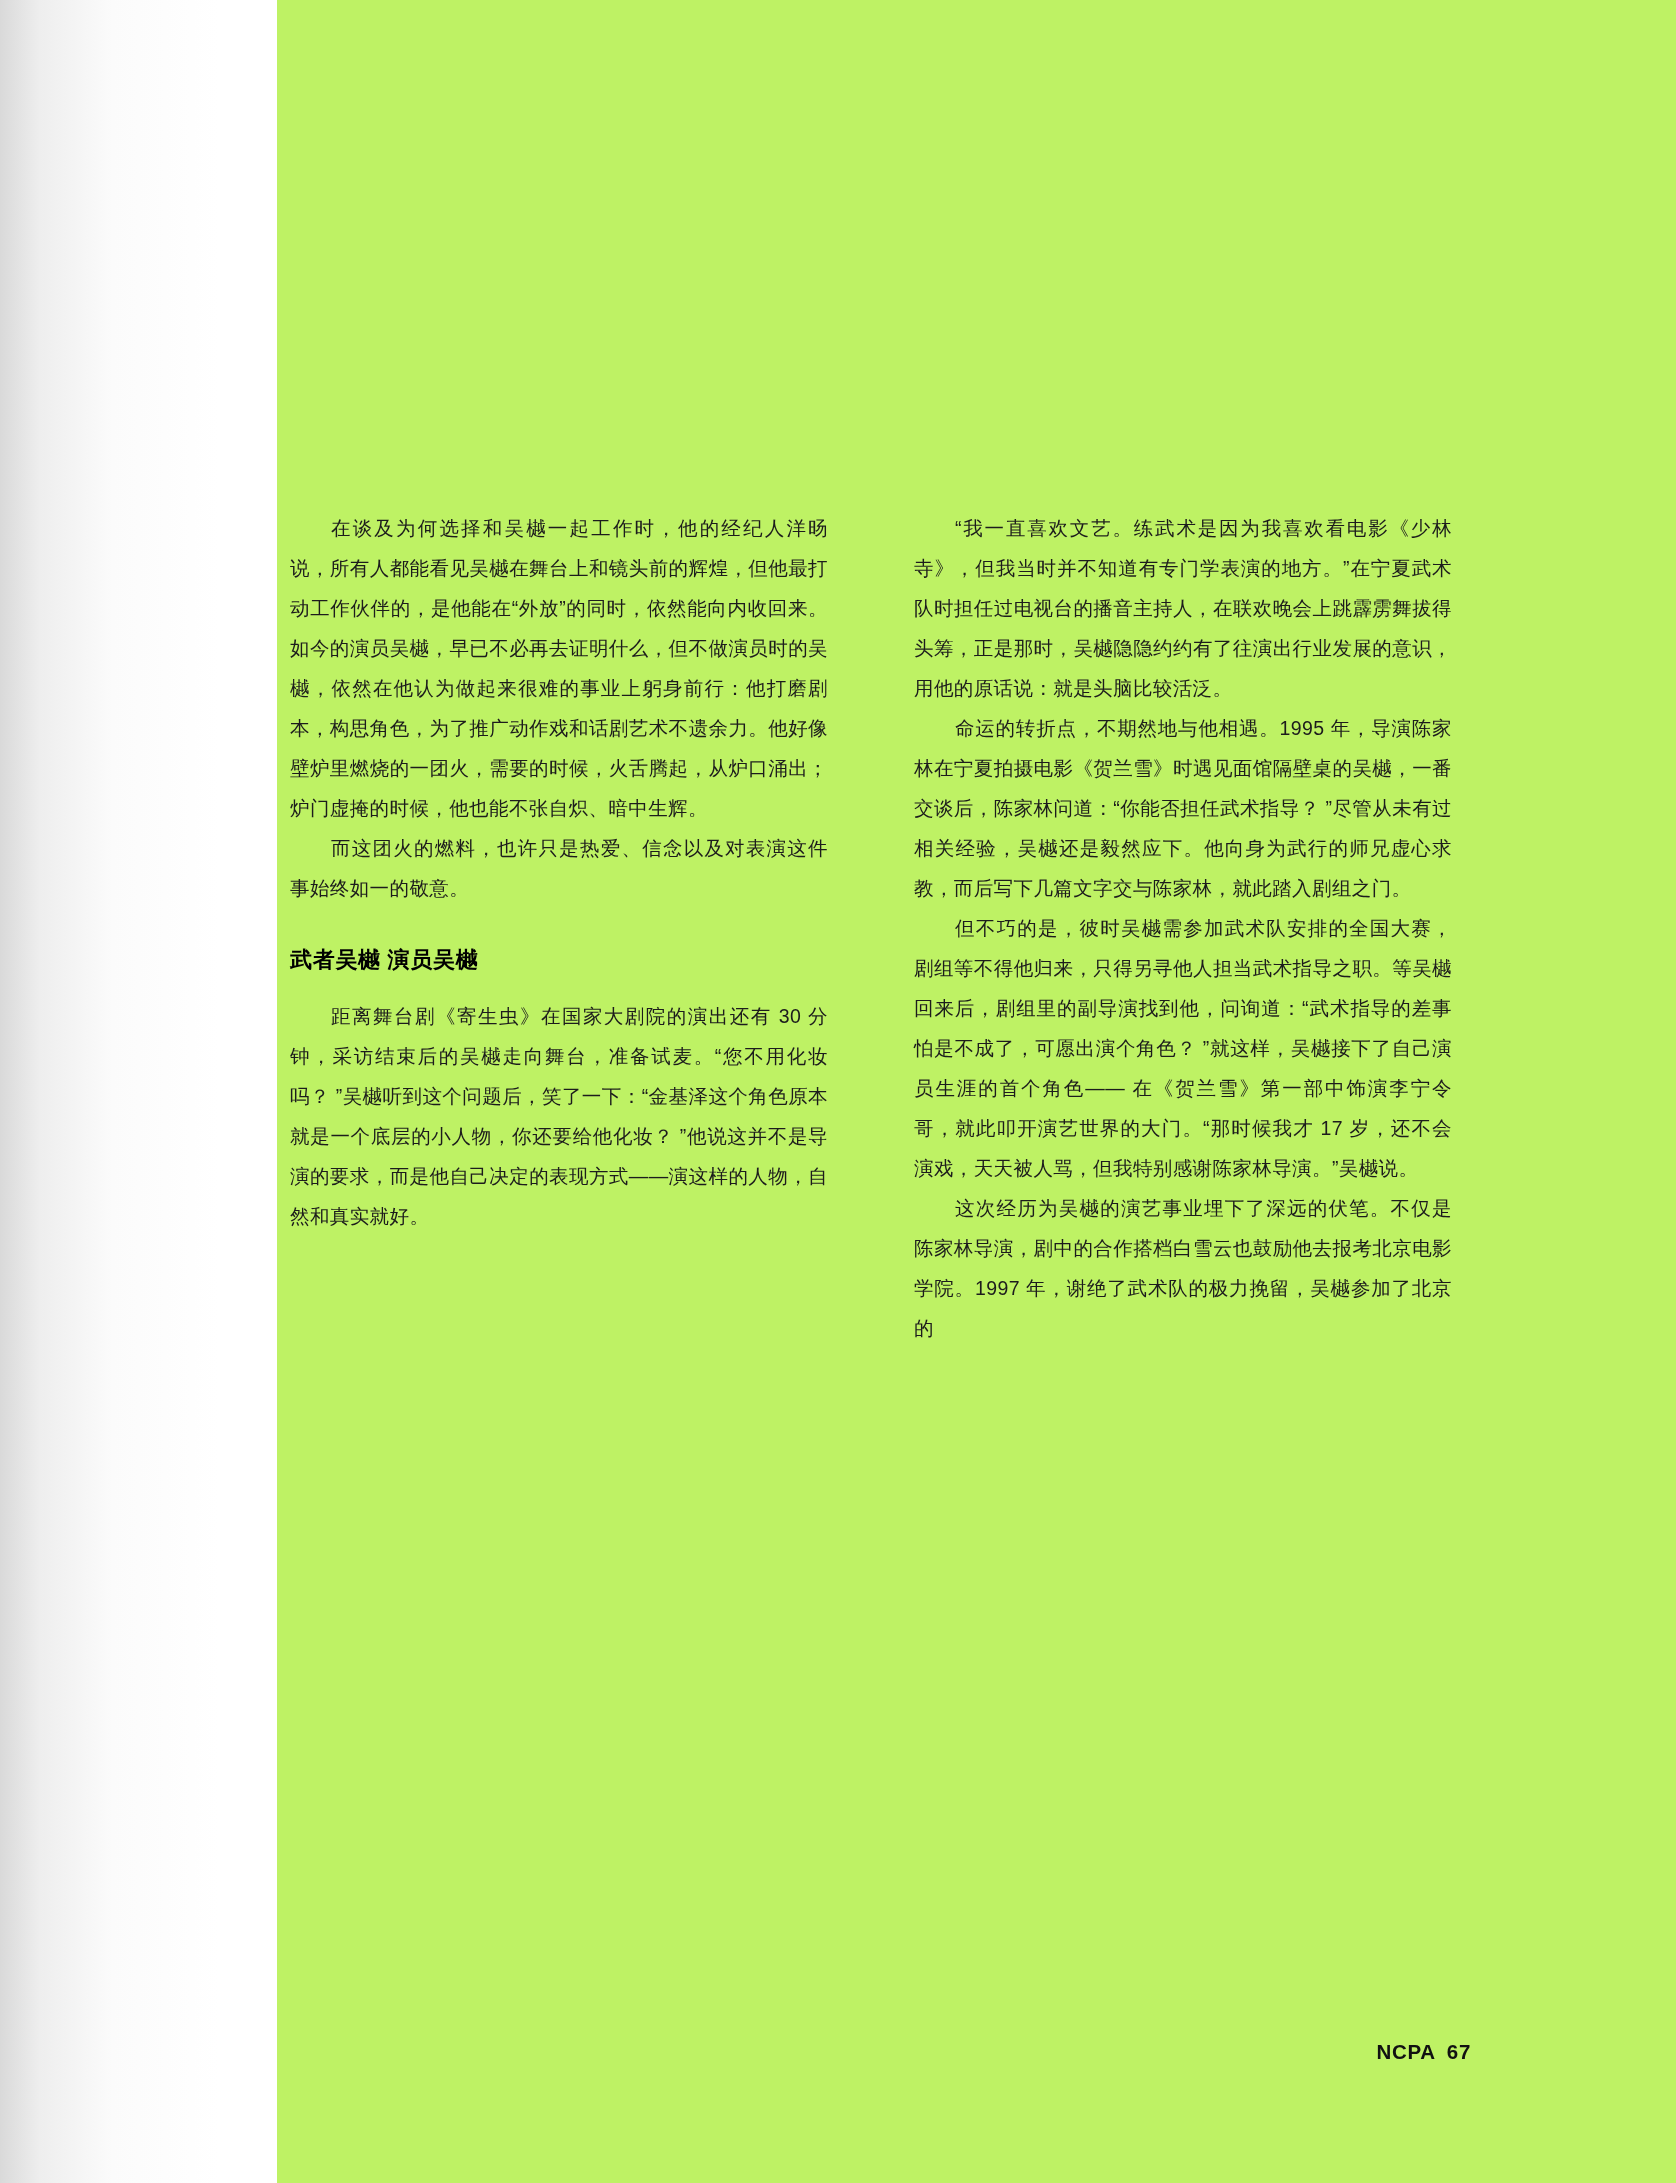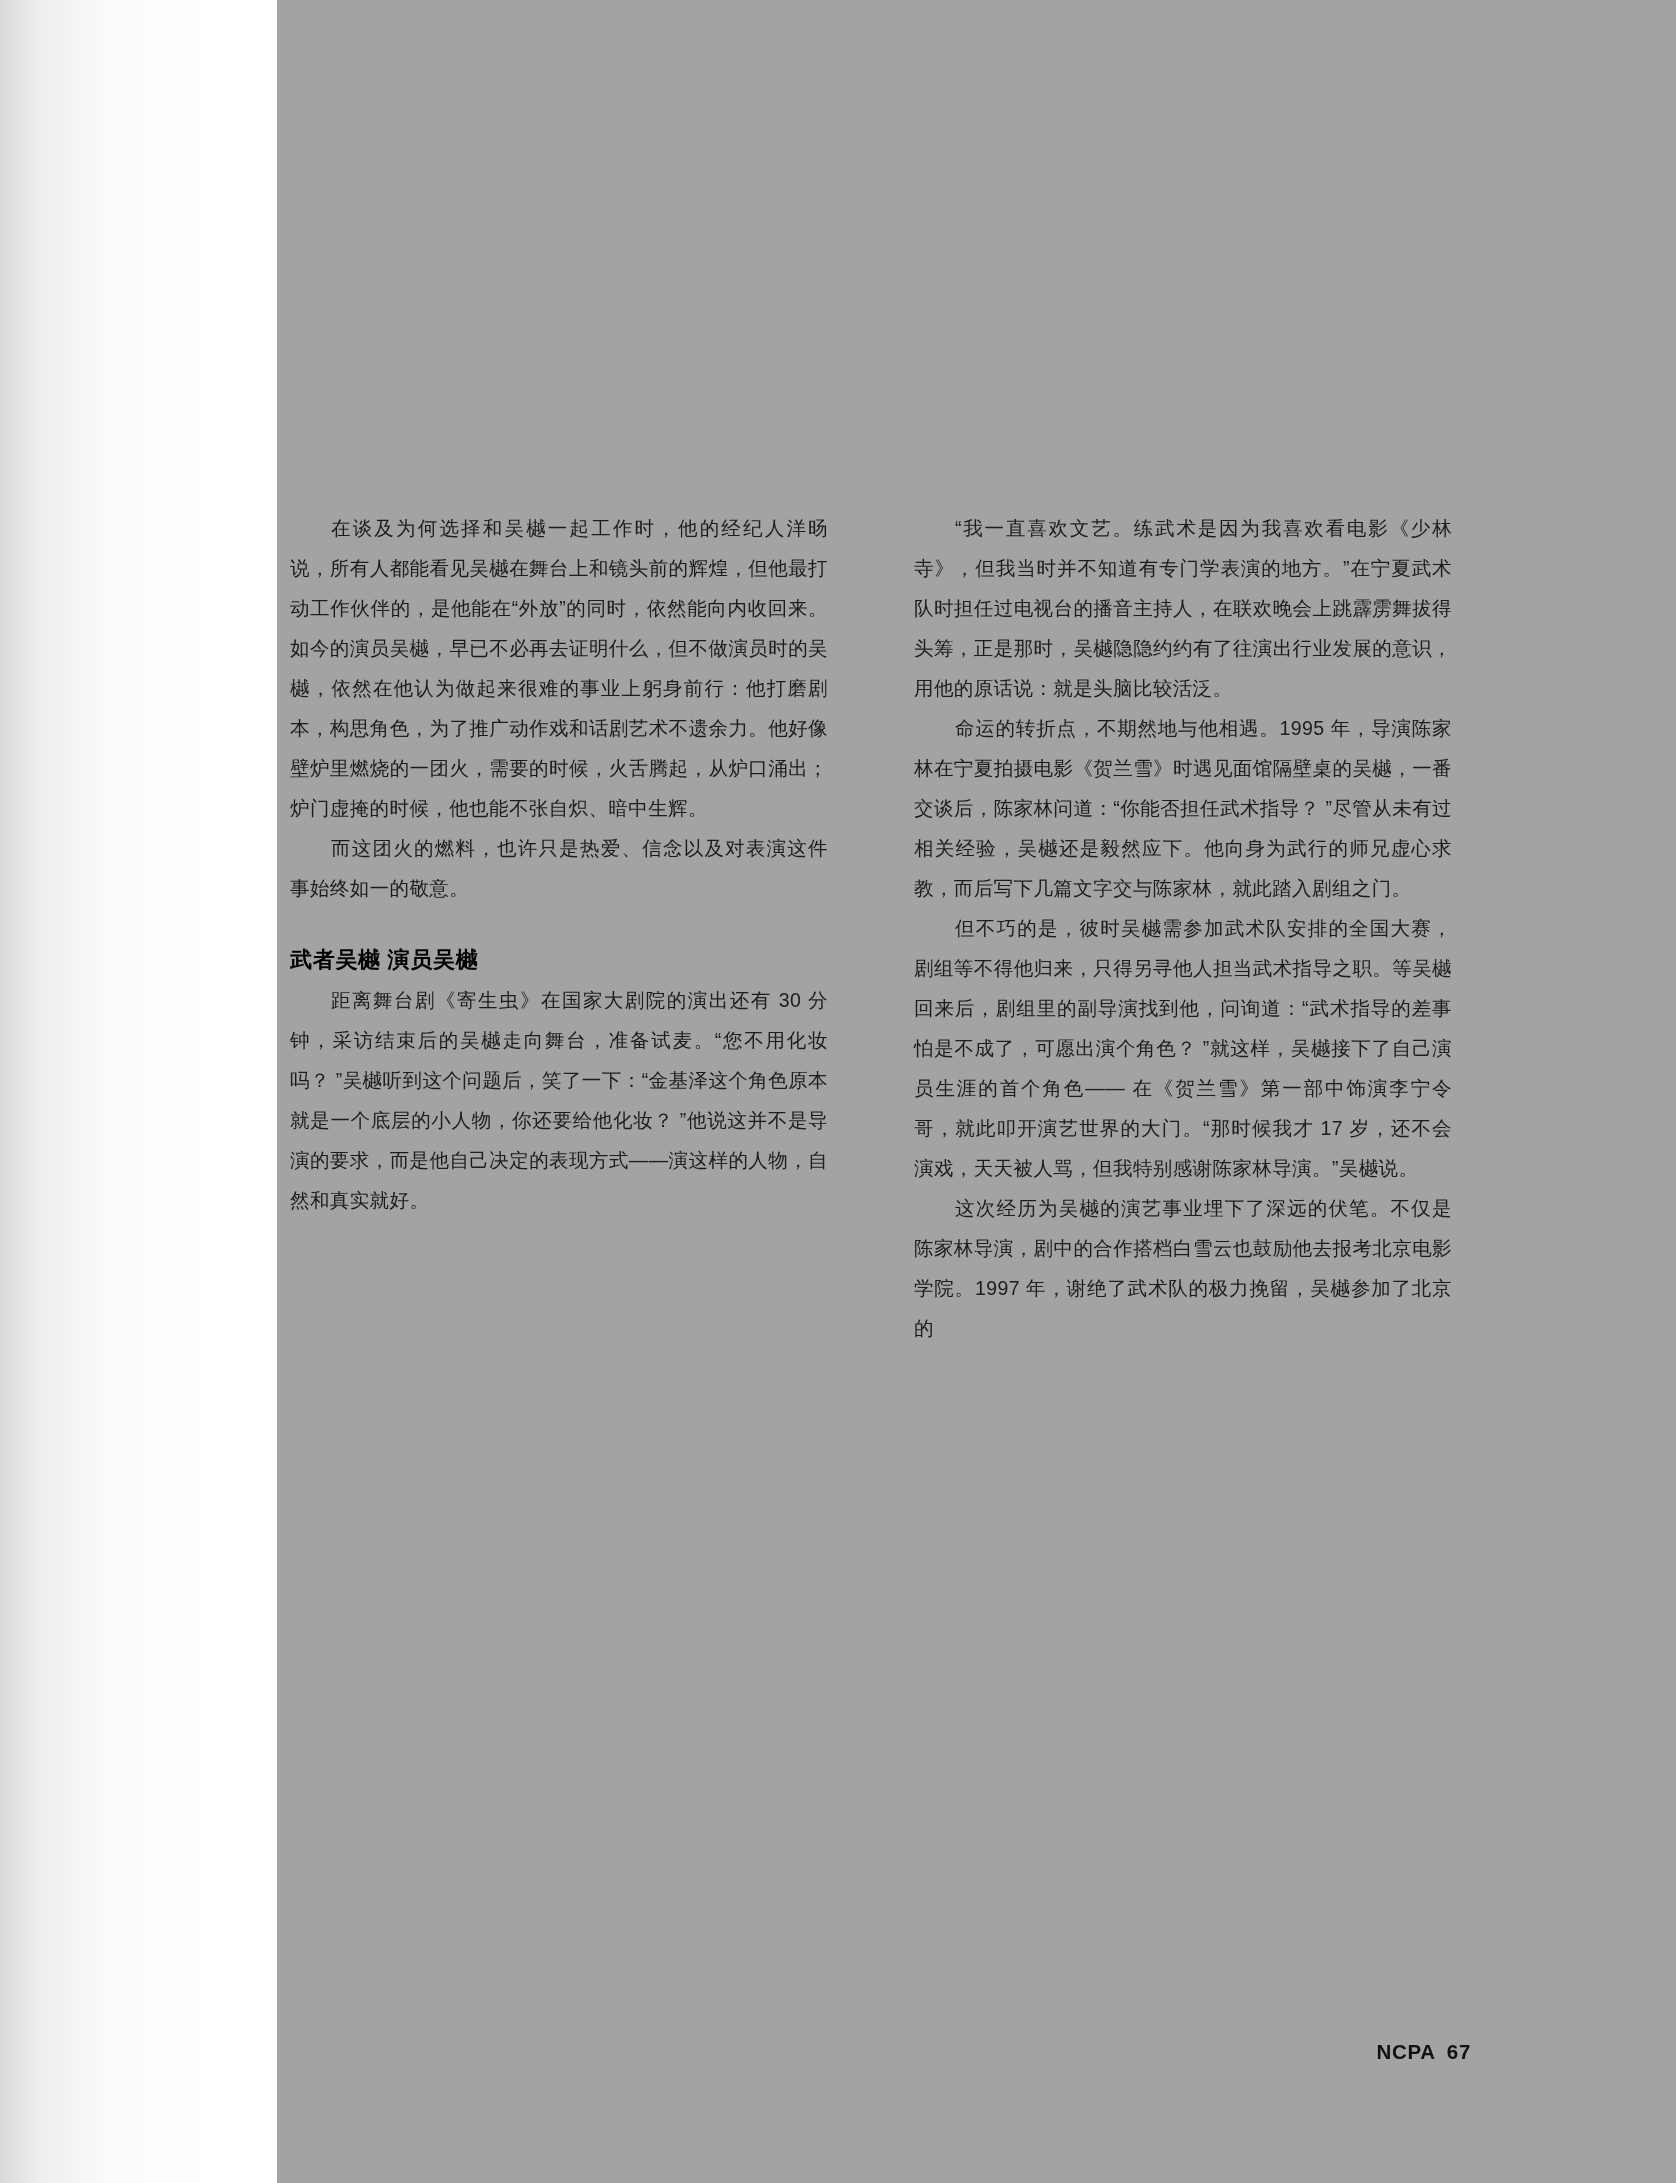--- a/index.html
+++ b/index.html
@@ -13,21 +13,21 @@
     font-family: "Liberation Sans", sans-serif;
     color: #1a1a1a;
     position: relative;
     overflow: hidden;
   }
   .page {
     position: absolute;
     top: 0; left: 0;
     width: 1676px;
     height: 2183px;
-    background: #a3a3a3;
+    background: #bef264;
   }
   
   .gutter-shade {
     position: absolute;
     top: 0; left: 0;
     width: 277px;
     height: 2183px;
     background: linear-gradient(to right, #d9d9d9 0px, #eeeeee 40px, #fbfbfb 112px, #ffffff 218px);
     pointer-events: none;
   }
@@ -50,21 +50,21 @@
     text-align: justify;
     text-justify: inter-ideograph;
     letter-spacing: 0.4px;
     text-indent: 41px;
     color: #1c1c1c;
   }
   p.body-text + p.body-text {
     margin-top: 0;
   }
   h2.section-heading {
-    margin: 32px 0 0 0;
+    margin: 32px 0 16px 0;
     font-size: 22px;
     line-height: 40px;
     font-weight: bold;
     letter-spacing: 0.7px;
     color: #000000;
     text-indent: 0;
   }
   .folio {
     position: absolute;
     right: 205px;

